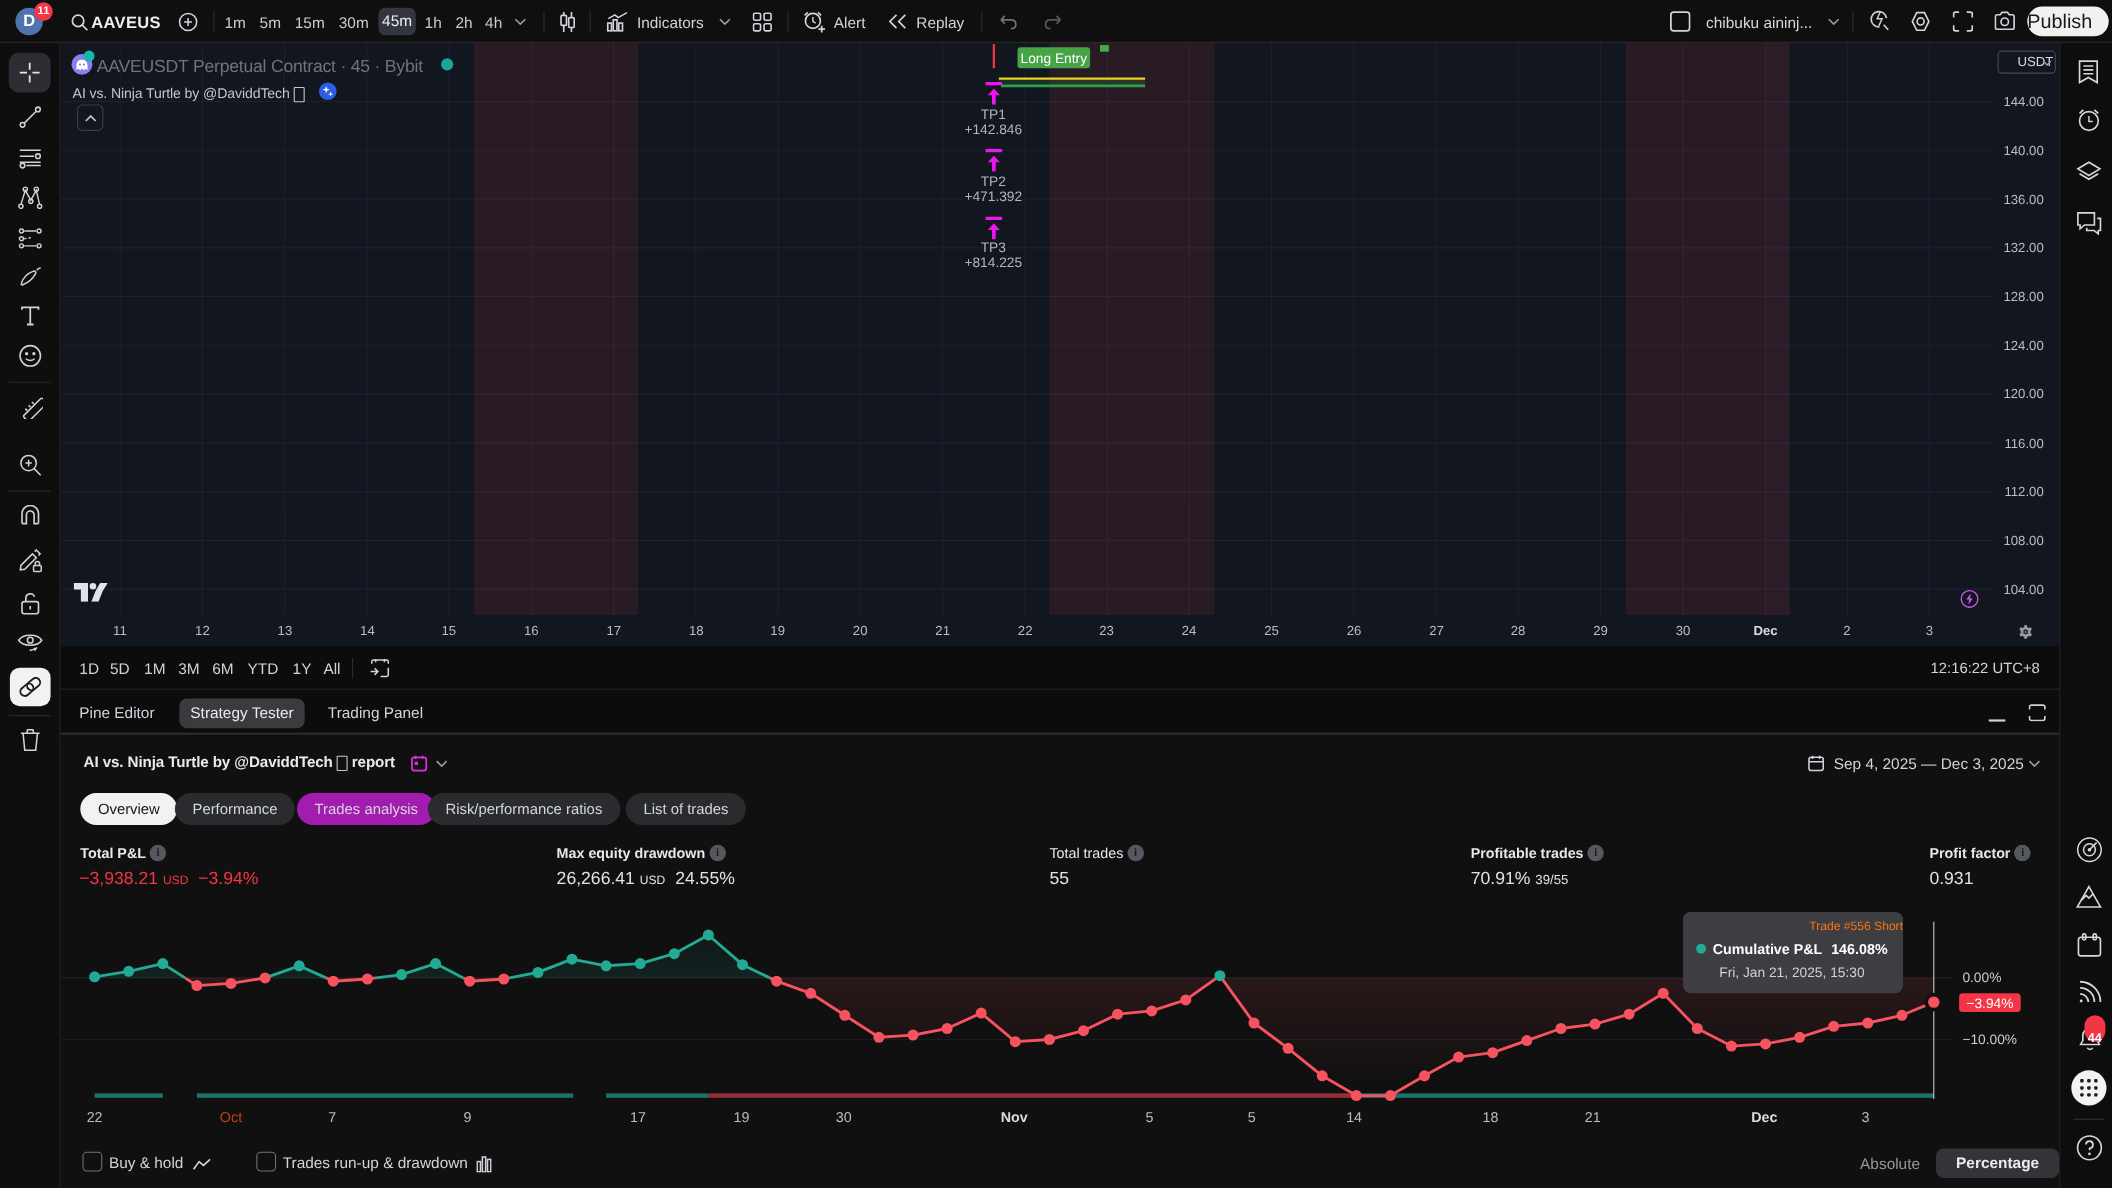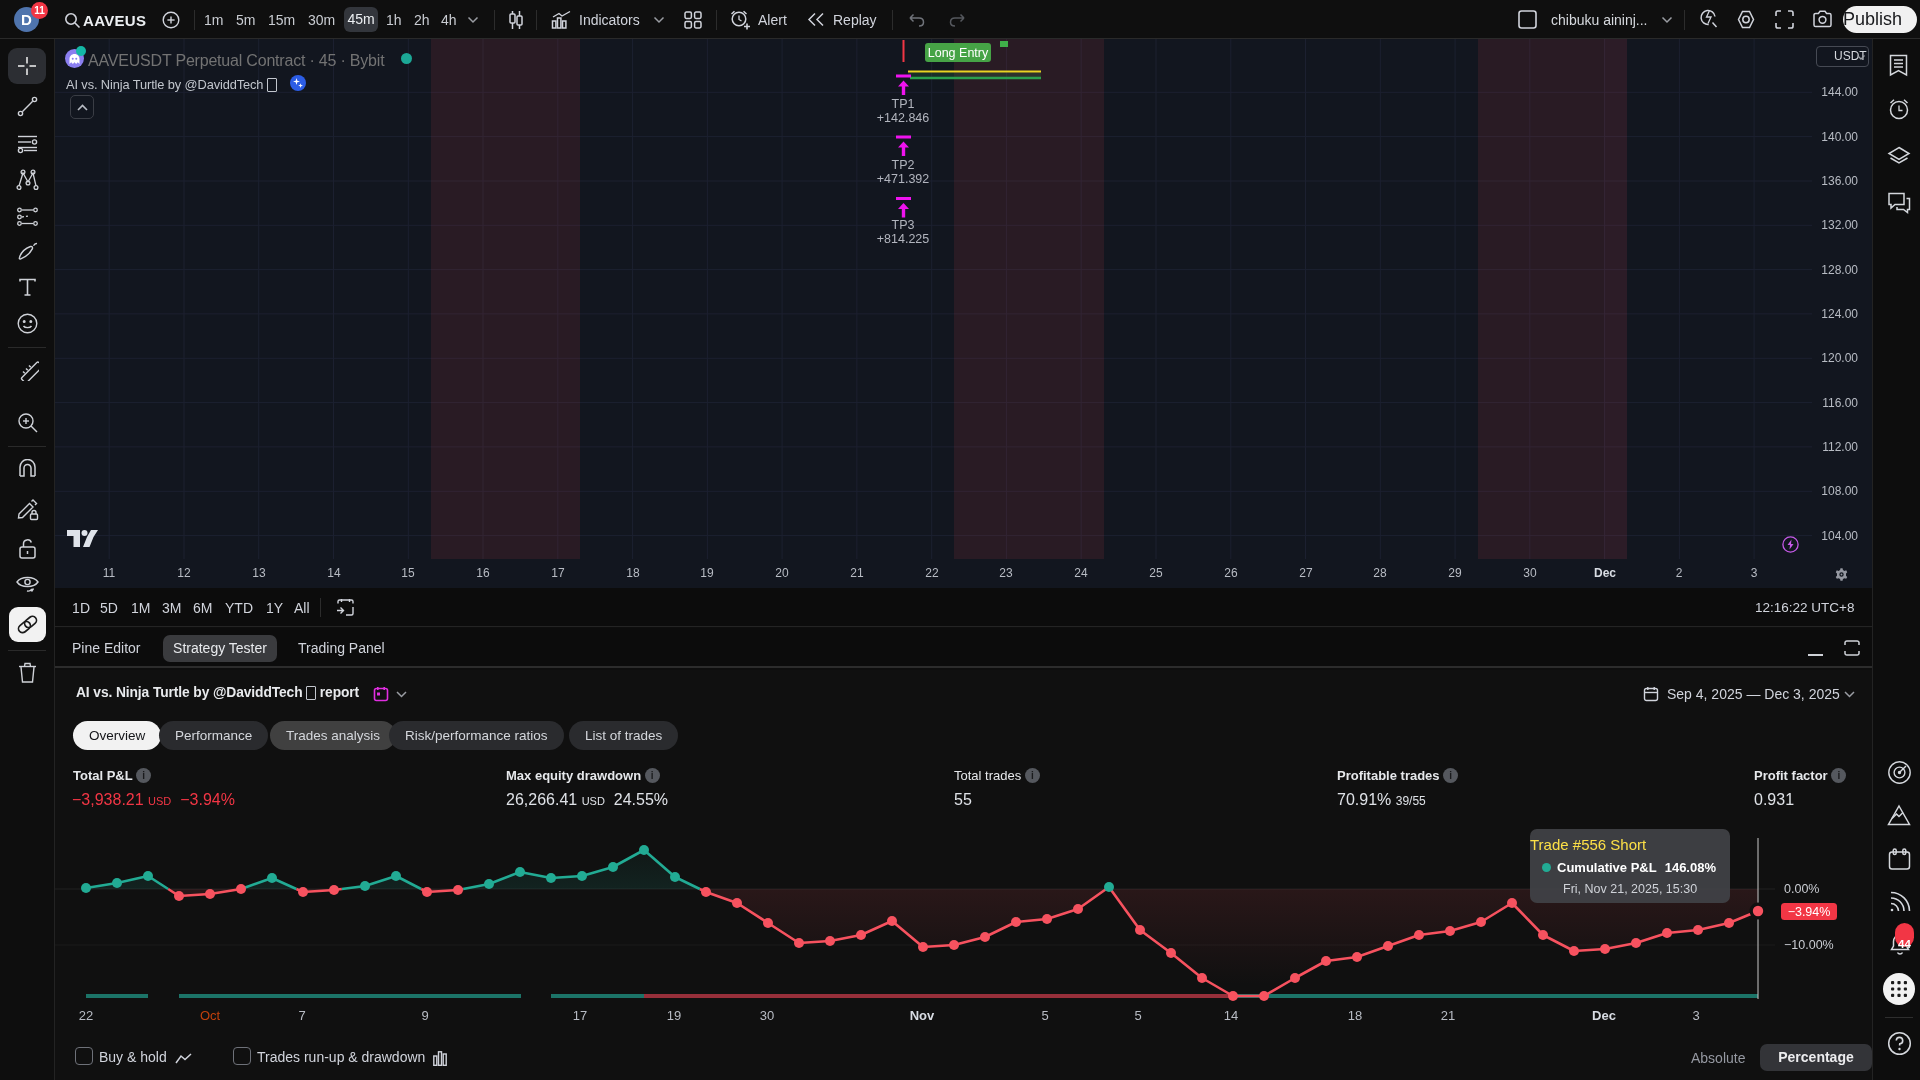--- a/index.html
+++ b/index.html
@@ -465,21 +465,21 @@
       <line x1="4.8" y1="1" x2="4.8" y2="4"></line>
       <line x1="11.2" y1="1" x2="11.2" y2="4"></line>
       <line x1="1.5" y1="6.5" x2="14.5" y2="6.5"></line>
     </svg>
  <div class="abs" style="left:1612px;top:16px;color:#d1d4dc;font-size:14px">Sep 4, 2025 — Dec 3, 2025</div>
  <svg class="abs" style="left:1789px;top:21px" width="11" height="7" viewBox="0 0 11 7" fill="none" stroke="#9a9da3" stroke-width="1.5">
       <path d="M1,1 L5.5,5.5 L10,1"></path>
     </svg>
  <div class="abs" style="left:18px;top:51px;height:29px;background:#f2f2f2;border-radius:15px;color:#141519;font-size:13.5px;line-height:29px;padding:0 16px">Overview</div>
  <div class="abs" style="left:104px;top:51px;height:29px;background:#2a2b2e;border-radius:15px;color:#d4d7dc;font-size:13.5px;line-height:29px;padding:0 16px">Performance</div>
- <div class="abs" style="left:215px;top:51px;height:29px;background:#404040;border-radius:15px;color:#d4d7dc;font-size:13.5px;line-height:29px;padding:0 16px">Trades analysis</div>
+ <div class="abs" style="left:215px;top:51px;height:29px;background:#a21caf;border-radius:15px;color:#d4d7dc;font-size:13.5px;line-height:29px;padding:0 16px">Trades analysis</div>
  <div class="abs" style="left:334px;top:51px;height:29px;background:#2a2b2e;border-radius:15px;color:#d4d7dc;font-size:13.5px;line-height:29px;padding:0 16px">Risk/performance ratios</div>
  <div class="abs" style="left:514px;top:51px;height:29px;background:#2a2b2e;border-radius:15px;color:#d4d7dc;font-size:13.5px;line-height:29px;padding:0 16px">List of trades</div>
  <div class="abs" style="left:18px;top:98px;color:#e6e8eb;font-size:13px;font-weight:bold">Total P&amp;L <span class="info"></span></div>
  <div class="abs" style="left:17px;top:121px;color:#f23645;font-size:16px">−3,938.21 <span style="font-size:11px">USD</span>&nbsp; −3.94%</div>
  <div class="abs" style="left:451px;top:98px;color:#e6e8eb;font-size:13px;font-weight:bold">Max equity drawdown <span class="info"></span></div>
  <div class="abs" style="left:451px;top:121px;color:#dfe2e7;font-size:16px">26,266.41 <span style="font-size:11px">USD</span>&nbsp; 24.55%</div>
  <div class="abs" style="left:899px;top:98px;color:#e6e8eb;font-size:13px;font-weight:normal">Total trades <span class="info"></span></div>
  <div class="abs" style="left:899px;top:121px;color:#dfe2e7;font-size:16px">55</div>
  <div class="abs" style="left:1282px;top:98px;color:#e6e8eb;font-size:13px;font-weight:bold">Profitable trades <span class="info"></span></div>
  <div class="abs" style="left:1282px;top:121px;color:#dfe2e7;font-size:16px">70.91% <span style="font-size:12px">39/55</span></div>
@@ -608,21 +608,21 @@
  <div class="abs" style="left:178px;top:377px;width:18px;height:18px;border:1.5px solid #6e7179;border-radius:4px"></div>
  <div class="abs" style="left:202px;top:379px;color:#d1d4dc;font-size:14px">Trades run-up &amp; drawdown</div>
  <svg class="abs" style="left:378px;top:381px" width="14" height="15" viewBox="0 0 14 15" fill="none" stroke="#d1d4dc" stroke-width="1.4">
       <rect x="0.8" y="5" width="3" height="9.3"></rect>
       <rect x="5.5" y="0.8" width="3" height="13.5"></rect>
       <rect x="10.2" y="3" width="3" height="11.3"></rect>
     </svg>
  <div class="abs" style="left:1636px;top:380px;color:#9598a1;font-size:14px">Absolute</div>
  <div class="abs" style="left:1705px;top:374px;width:112px;height:27px;background:#333438;border-radius:7px;color:#ececee;font-size:14px;font-weight:bold;text-align:center;line-height:27px">Percentage</div>
  <div class="abs" style="left:1475px;top:159px;width:200px;height:74px;background:rgba(63,65,69,0.96);border-radius:7px;z-index:5">
-   <div style="text-align:left;color:#fde047;font-size:15px;margin-top:7px">Trade #556 Short</div>
+   <div style="text-align:right;color:#f97316;font-size:11px;margin-top:7px">Trade #556 Short</div>
    <div style="position:relative;margin-top:7px;height:16px">
      <span style="position:absolute;left:12px;top:3px;width:9px;height:9px;border-radius:50%;background:#22ab94"></span>
      <span style="position:absolute;left:27px;color:#fff;font-size:13px;font-weight:bold">Cumulative P&amp;L</span>
      <span style="position:absolute;right:14px;color:#fff;font-size:13px;font-weight:bold">146.08%</span>
    </div>
-   <div style="margin-top:6px;margin-left:33px;color:#cfd2d8;font-size:12.5px">Fri, Nov 21, 2025, 15:30</div>
+   <div style="margin-top:6px;margin-left:33px;color:#cfd2d8;font-size:12.5px">Fri, Jan 21, 2025, 15:30</div>
  </div>
 </div>
 
 </body></html>

